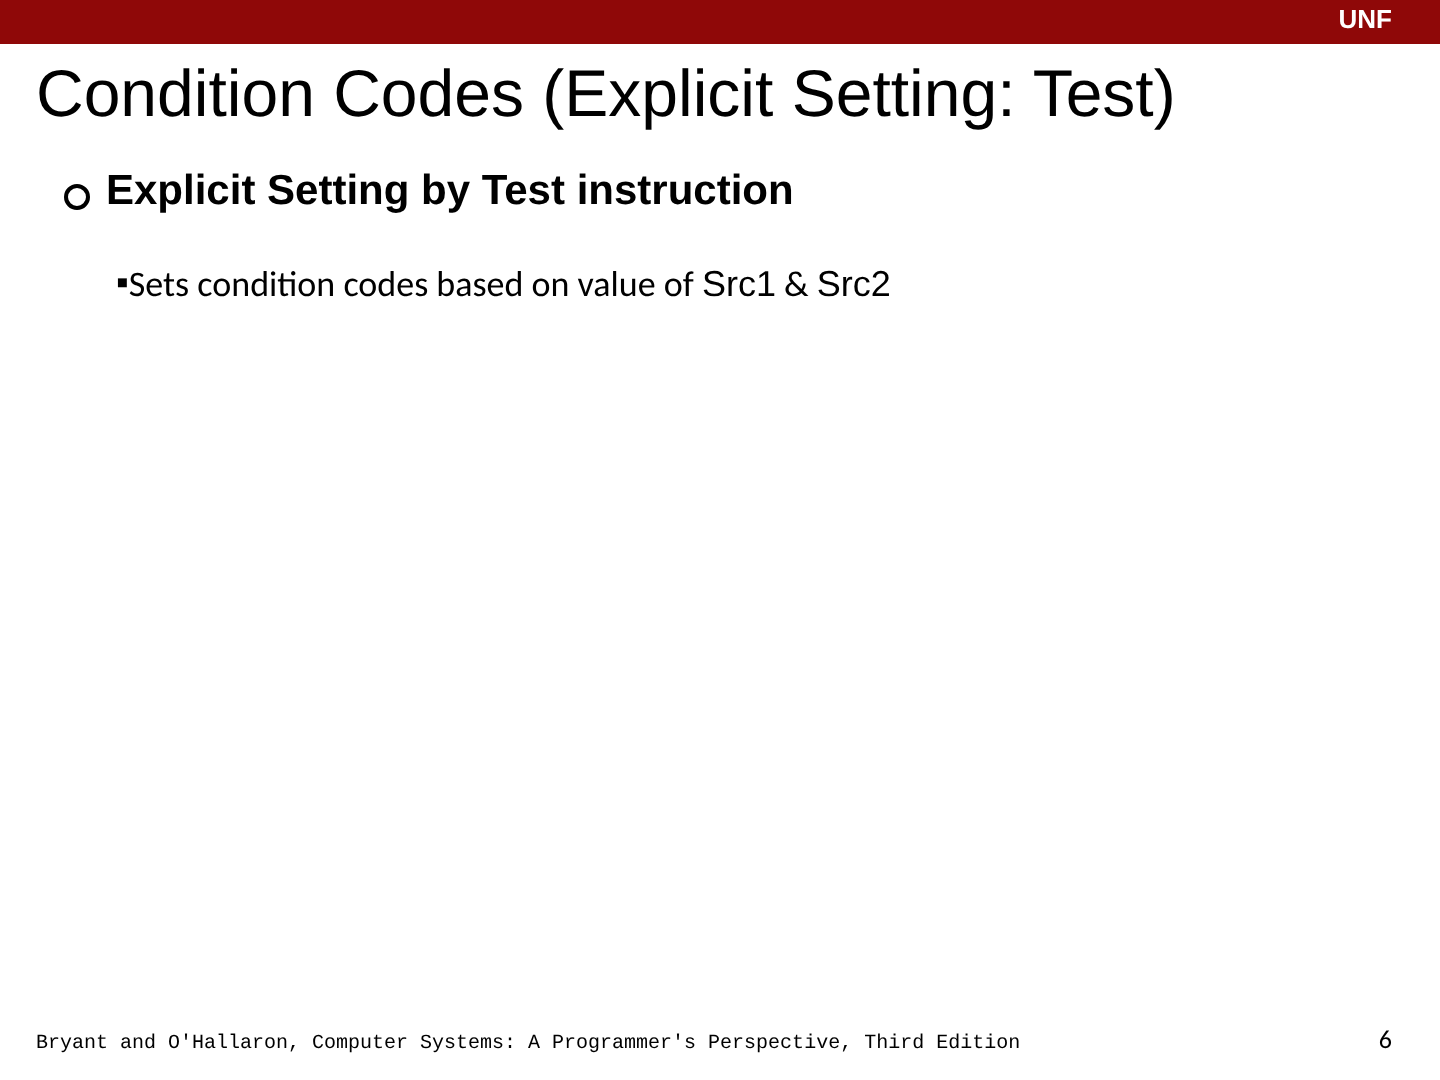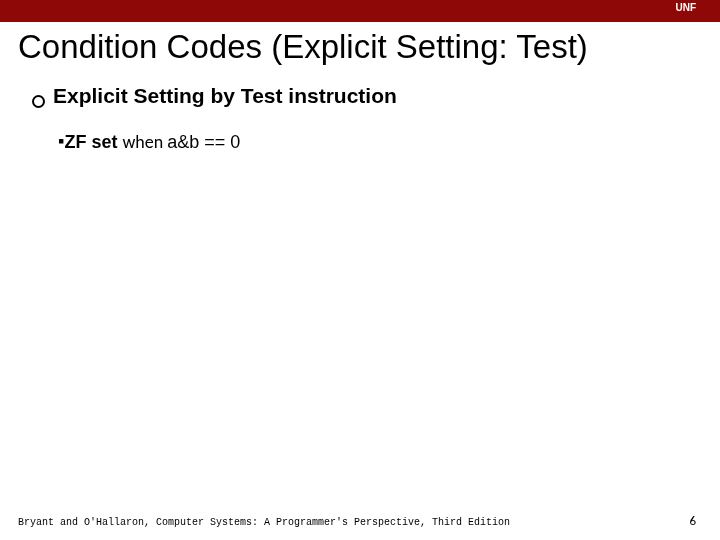--- a/index.html
+++ b/index.html
@@ -18,38 +18,38 @@
     height: 22px;
     background: #8f0808;
     position: relative;
   }
   .header-label {
     position: absolute;
     right: 24px;
     top: 2px;
     color: #fff;
     font-weight: bold;
-    font-size: 10px;
+    font-size: 13px;
     font-family: Arial, sans-serif;
   }
   .title {
     font-family: Arial, Helvetica, sans-serif;
     font-weight: normal;
     font-size: 33px;
     line-height: 1.15;
     margin: 6px 0 18px 18px;
     color: #000;
   }
   .content {
     margin-left: 32px;
     margin-right: 20px;
   }
   .level1 {
     display: flex;
-    align-items: flex-end;
+    align-items: center;
     margin-bottom: 8px;
   }
   .circ {
     width: 9px;
     height: 9px;
     border: 2px solid #000;
     border-radius: 50%;
     margin-top: 6px;
     margin-right: 8px;
     flex: 0 0 auto;
@@ -123,24 +123,24 @@
 
 <div class="content">
 
   <div class="level1">
     <span class="circ"></span>
     <span class="level1-text">Explicit Setting by Test instruction</span>
   </div>
 
 
   <div class="level2 group-gap">
+    <div class="bullet-line">
+      <span class="sq">▪</span><span class="cal">Sets condition codes based on value of </span><span class="arial">Src1</span><span class="cal"> &amp; </span><span class="arial">Src2</span>
+    </div>
   </div>
 
   <div class="level2 group-gap">
-    <div class="bullet-line">
-      <span class="sq">▪</span><span class="arialb">ZF set </span><span class="cal">when </span><span class="arial">a&amp;b == 0</span>
-    </div>
   </div>
 
 </div>
 
 <div class="footer">Bryant and O'Hallaron, Computer Systems: A Programmer's Perspective, Third Edition</div>
 <div class="pagenum">6</div>
 
 </body></html>

